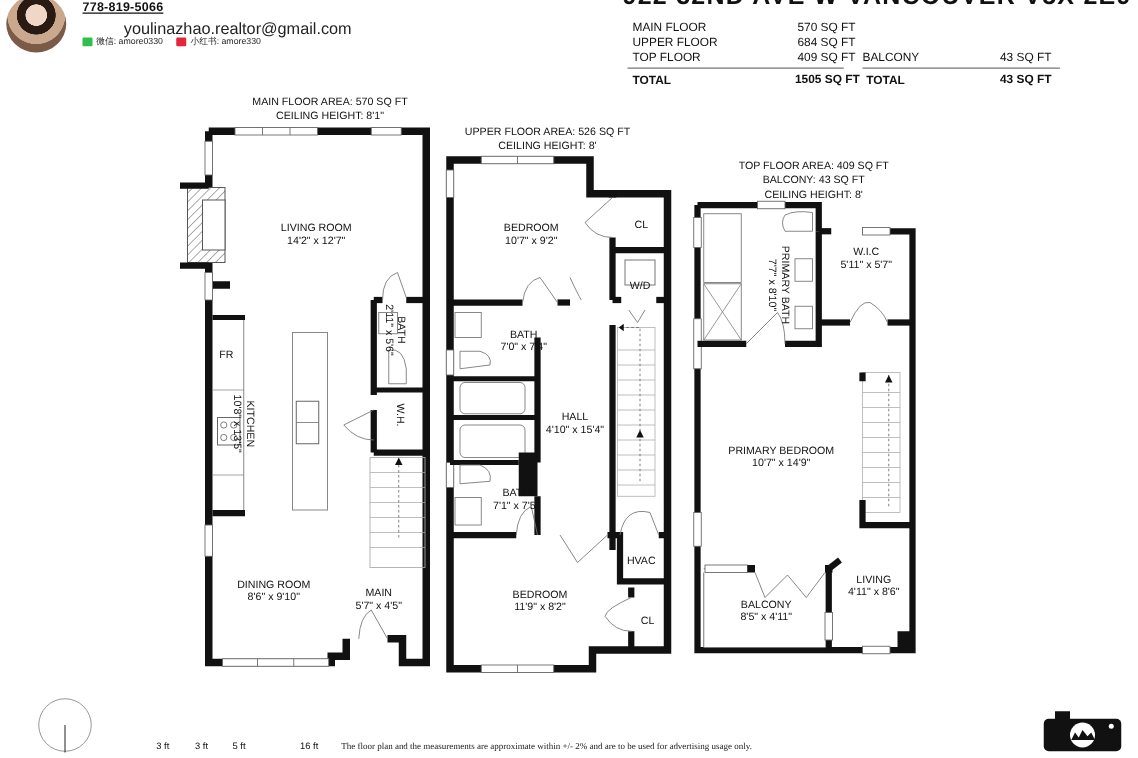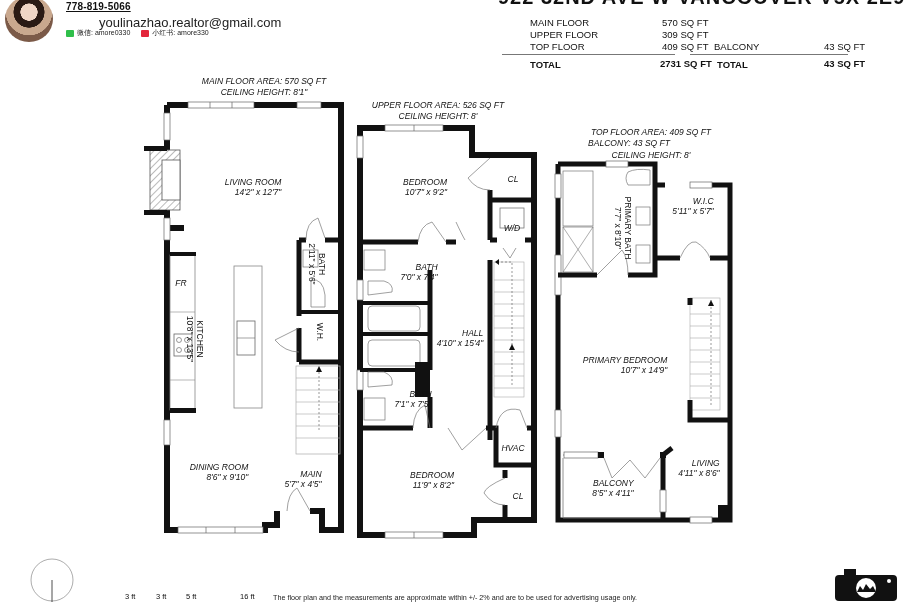--- a/index.html
+++ b/index.html
@@ -6,27 +6,27 @@
   body{width:910px;height:606px;position:relative;overflow:hidden;font-family:"Liberation Sans",sans-serif;color:#111;}
   .abs{position:absolute;}
   .avatar{left:5px;top:-4px;width:48px;height:46px;border-radius:50%;background:radial-gradient(circle at 50% 35%,#f0d6c6 0 22%,#2a1a14 23% 40%,#c9a88e 41% 60%,#7b5a48 61%);}
   .phone{left:66px;top:1px;font-size:10px;font-weight:bold;letter-spacing:0.2px;text-decoration:underline;}
   .email{left:66px;top:15px;font-size:13px;color:#222;margin-left:33px;}
   .social{left:66px;top:28px;font-size:7px;color:#222;display:flex;align-items:center;gap:3px;}
   .wx{width:8px;height:7px;background:#2fbf4a;border-radius:1px;display:inline-block;}
   .xhs{width:8px;height:7px;background:#e3263b;border-radius:1px;display:inline-block;margin-left:8px;}
   .title{left:498px;top:-14px;font-size:20px;font-weight:900;letter-spacing:1px;white-space:nowrap;}
   .area-table{left:505px;top:17px;width:345px;font-size:9.5px;}
-  .row{position:absolute;white-space:nowrap;margin-left:24px;}
+  .row{position:absolute;white-space:nowrap;}
   .bold{font-weight:bold;}
   .hr{position:absolute;height:1px;background:#777;}
-  .label{position:absolute;font-size:8.5px;text-align:right;line-height:10px;white-space:nowrap;transform:translateX(-50%);font-style:italic;}
+  .label{position:absolute;font-size:8.5px;text-align:center;line-height:10px;white-space:nowrap;transform:translateX(-50%);}
   .rot{position:absolute;font-size:8.5px;text-align:center;line-height:10px;white-space:nowrap;transform-origin:center;}
   .scale{position:absolute;font-size:7.5px;top:592px;}
-  .disclaimer{left:273px;top:593px;font-size:7.2px;color:#222;white-space:nowrap;}
+  .disclaimer{left:273px;top:593px;font-size:7.2px;color:#222;white-space:nowrap;font-family:Liberation Serif, serif;}
   svg{position:absolute;left:0;top:0;}
 </style>
 </head>
 <body>
 
 <div class="abs avatar"></div>
 <div class="abs phone">778-819-5066</div>
 <div class="abs email">youlinazhao.realtor@gmail.com</div>
 <div class="abs social">
   <span class="wx"></span>
@@ -34,29 +34,29 @@
   <span class="xhs"></span>
   <span>小红书: amore330</span>
 </div>
 
 <div class="abs title">922 32ND AVE W VANCOUVER V5X 2E9</div>
 
 <div class="abs area-table" style="height:55px;">
   <div class="row" style="left:1px;top:0">MAIN FLOOR</div>
   <div class="row" style="left:133px;top:0">570 SQ FT</div>
   <div class="row" style="left:1px;top:12px">UPPER FLOOR</div>
-  <div class="row" style="left:133px;top:12px">309 SQ FT</div>
+  <div class="row" style="left:133px;top:12px">684 SQ FT</div>
   <div class="row" style="left:1px;top:24px">TOP FLOOR</div>
   <div class="row" style="left:133px;top:24px">409 SQ FT</div>
   <div class="row" style="left:185px;top:24px">BALCONY</div>
   <div class="row" style="left:295px;top:24px">43 SQ FT</div>
   <div class="hr" style="left:-3px;top:37px;width:173px"></div>
   <div class="hr" style="left:185px;top:37px;width:158px"></div>
   <div class="row bold" style="left:1px;top:42px">TOTAL</div>
-  <div class="row bold" style="left:131px;top:41px">2731 SQ FT</div>
+  <div class="row bold" style="left:131px;top:41px">1505 SQ FT</div>
   <div class="row bold" style="left:188px;top:42px">TOTAL</div>
   <div class="row bold" style="left:295px;top:41px">43 SQ FT</div>
 </div>
 
 <svg width="910" height="606" viewBox="0 0 910 606">
   <defs>
     <pattern id="hatch" width="5" height="5" patternUnits="userSpaceOnUse" patternTransform="rotate(45)">
       <line x1="0" y1="0" x2="0" y2="5" stroke="#555" stroke-width="0.8"></line>
     </pattern>
   </defs>
@@ -267,21 +267,21 @@
       <circle cx="889" cy="581" r="2" fill="#fff" stroke="none"></circle>
     </g>
   </g>
 </svg>
 
 <div class="label" style="left:264px;top:76px">MAIN FLOOR AREA: 570 SQ FT</div>
 <div class="label" style="left:264px;top:87px">CEILING HEIGHT: 8'1"</div>
 <div class="label" style="left:438px;top:100px">UPPER FLOOR AREA: 526 SQ FT</div>
 <div class="label" style="left:438px;top:111px">CEILING HEIGHT: 8'</div>
 <div class="label" style="left:651px;top:127px">TOP FLOOR AREA: 409 SQ FT</div>
-<div class="label" style="left:629px;top:138px">BALCONY: 43 SQ FT</div>
+<div class="label" style="left:651px;top:138px">BALCONY: 43 SQ FT</div>
 <div class="label" style="left:651px;top:150px">CEILING HEIGHT: 8'</div>
 
 <div class="label" style="left:253px;top:177px"><span>LIVING ROOM</span><br><span>14'2" x 12'7"</span></div>
 <div class="rot" style="left:172px;top:329px;transform:rotate(90deg)"><span>KITCHEN</span><br><span>10'8" x 13'5"</span></div>
 <div class="label" style="left:219px;top:462px"><span>DINING ROOM</span><br><span>8'6" x 9'10"</span></div>
 <div class="label" style="left:303px;top:469px"><span>MAIN</span><br><span>5'7" x 4'5"</span></div>
 <div class="rot" style="left:296px;top:254px;transform:rotate(90deg)"><span>BATH</span><br><span>2'11" x 5'6"</span></div>
 <div class="rot" style="left:311px;top:327px;transform:rotate(90deg)">W.H.</div>
 <div class="label" style="left:181px;top:278px">FR</div>
 

